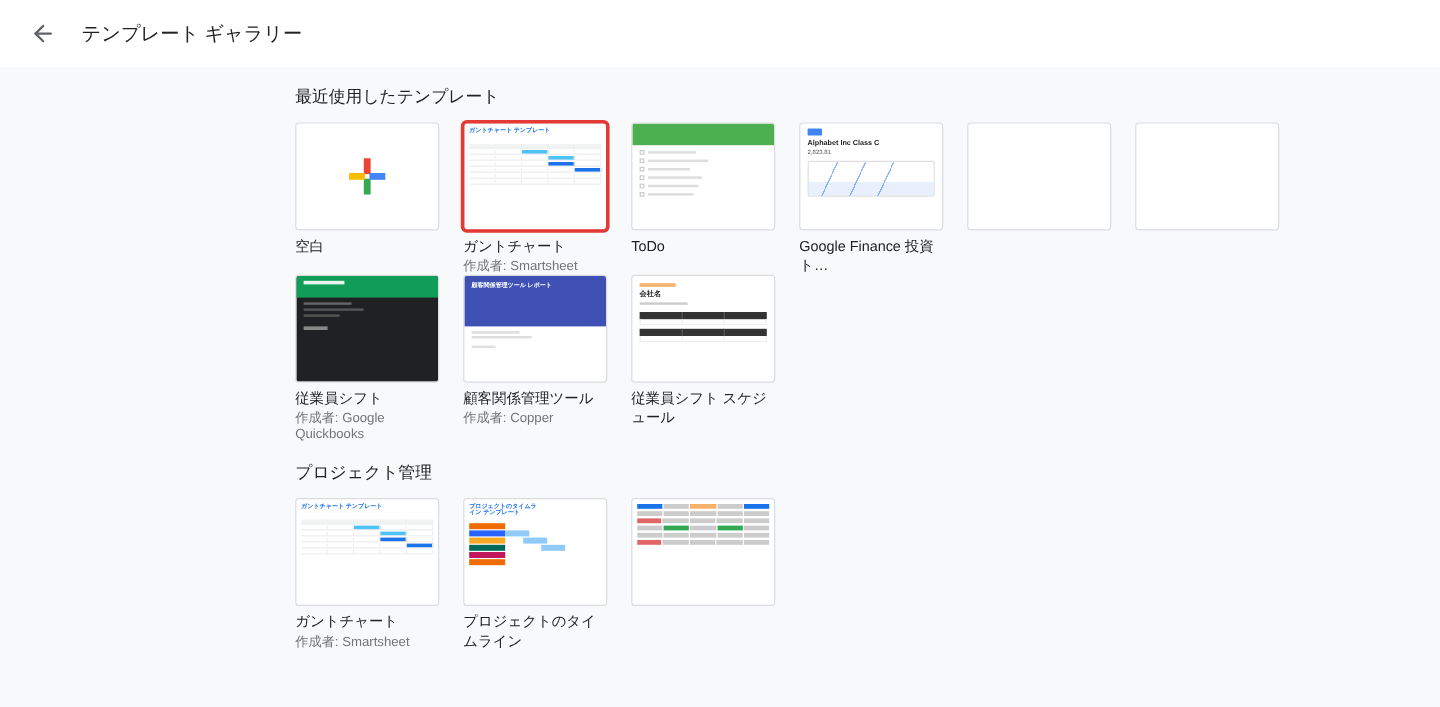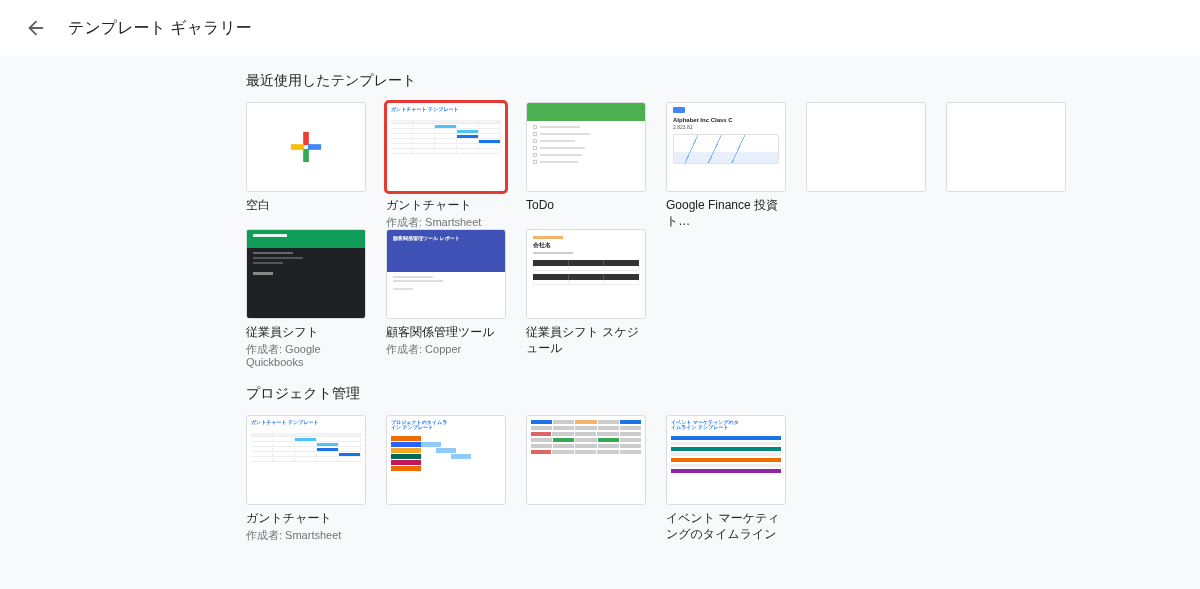--- a/index.html
+++ b/index.html
@@ -405,20 +405,21 @@
               </div>
             <div style="display:flex;margin-bottom:1px;">
                 <span style="width:30px;background:#c2185b;height:5px;"></span>
               </div>
             <div style="display:flex;">
                 <span style="width:30px;background:#ef6c00;height:5px;"></span>
               </div>
           </div>
         </div>
       </div>
+      <div class="card-title">プロジェクトのタイムライン</div>
 
     </div>
 
     <div class="card">
       <div class="thumb">
         <div class="multi-bar">
           <div class="mb">
               <span style="background:#1a73e8;"></span>
               <span></span>
               <span style="background:#f6b26b;"></span>
@@ -458,34 +459,16 @@
               <span></span>
               <span></span>
               <span></span>
               <span></span>
             </div>
         </div>
       </div>
 
     </div>
 
-    <div class="card">
-      <div class="thumb">
-        <div class="mini">
-          <div class="blue-title" style="max-width:70px;">イベント マーケティングのタイムライン テンプレート</div>
-          <div style="margin-top:6px;display:flex;flex-direction:column;gap:2px;">
-            <div style="height:4px;background:#1a73e8;"></div>
-            <div style="height:3px;background:#eee;"></div>
-            <div style="height:4px;background:#00897b;"></div>
-            <div style="height:3px;background:#eee;"></div>
-            <div style="height:4px;background:#ef6c00;"></div>
-            <div style="height:3px;background:#eee;"></div>
-            <div style="height:4px;background:#8e24aa;"></div>
-          </div>
-        </div>
-      </div>
-      <div class="card-title">イベント マーケティングのタイムライン</div>
-
-    </div>
 
   </div>
 
 </div>
 
 </body></html>

